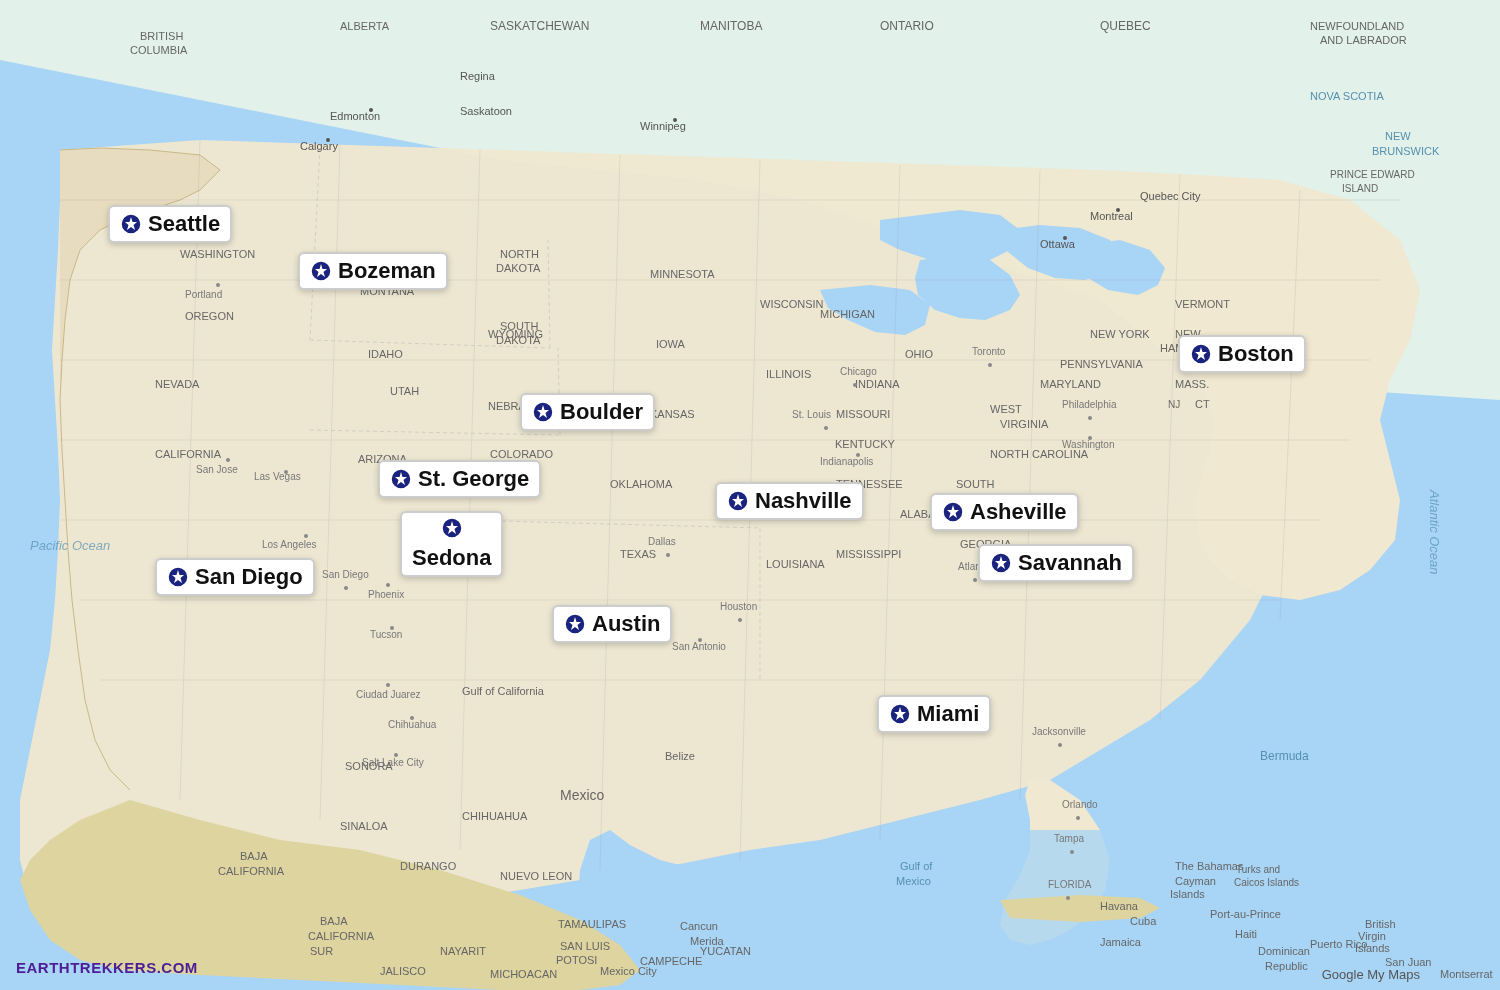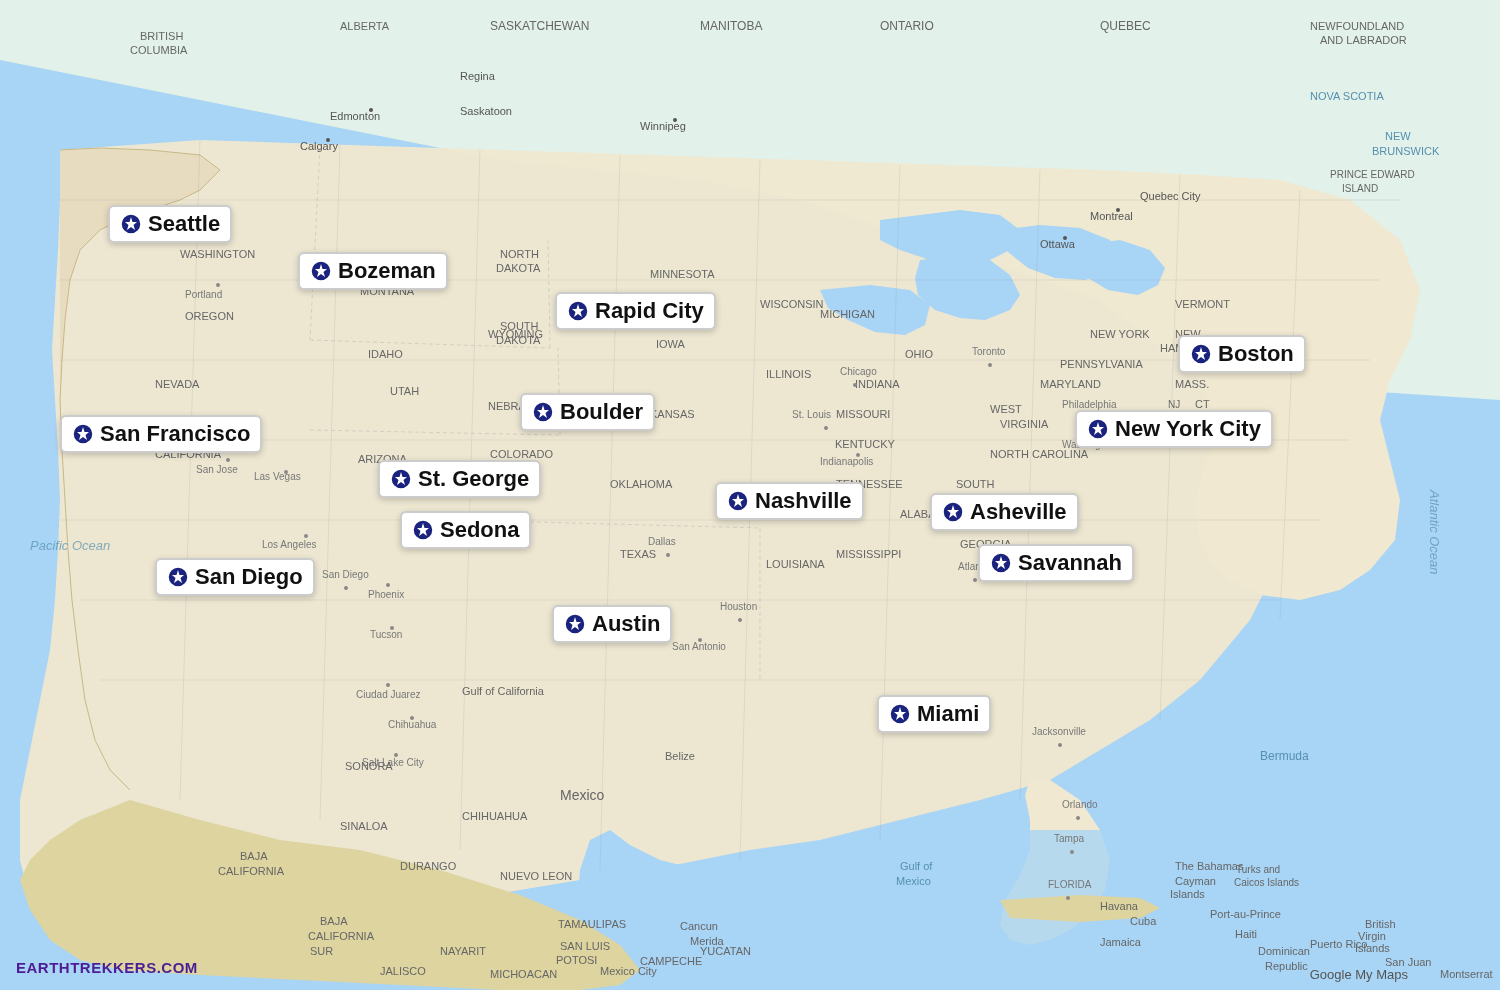--- a/index.html
+++ b/index.html
@@ -44,21 +44,21 @@
       left: 16px;
       font-size: 15px;
       font-weight: bold;
       color: #4c1d95;
       letter-spacing: 0.5px;
     }
 
     .google-logo {
       position: absolute;
       bottom: 8px;
-      right: 92px;
+      right: 80px;
       font-size: 13px;
       color: #555;
     }
   </style>
 </head>
 <body>
 
 <div id="map-container">
 
   <svg id="map-svg" viewBox="0 0 1500 990" xmlns="http://www.w3.org/2000/svg">
@@ -320,63 +320,42 @@
         </svg>
         <span>Seattle</span>
       </div>
       <div class="city-label" style="left: 290px; top: 252px; pointer-events: auto; margin-left: 8px;">
         <svg width="22" height="22" viewBox="0 0 22 22">
           <circle cx="11" cy="11" r="10" fill="#1a237e" stroke="white" stroke-width="1.5"></circle>
           <polygon points="11,4 12.5,9 17,9 13.5,12 15,17 11,14 7,17 8.5,12 5,9 9.5,9" fill="white"></polygon>
         </svg>
         <span>Bozeman</span>
       </div>
-      <div class="city-label" style="left: 555px; top: 292px; pointer-events: auto;">
-        <svg width="22" height="22" viewBox="0 0 22 22">
-          <circle cx="11" cy="11" r="10" fill="#1a237e" stroke="white" stroke-width="1.5"></circle>
-          <polygon points="11,4 12.5,9 17,9 13.5,12 15,17 11,14 7,17 8.5,12 5,9 9.5,9" fill="white"></polygon>
-        </svg>
-        <span>Rapid City</span>
-      </div>
       <div class="city-label" style="left: 1178px; top: 335px; pointer-events: auto;">
         <svg width="22" height="22" viewBox="0 0 22 22">
           <circle cx="11" cy="11" r="10" fill="#1a237e" stroke="white" stroke-width="1.5"></circle>
           <polygon points="11,4 12.5,9 17,9 13.5,12 15,17 11,14 7,17 8.5,12 5,9 9.5,9" fill="white"></polygon>
         </svg>
         <span>Boston</span>
       </div>
-      <div class="city-label" style="left: 60px; top: 415px; pointer-events: auto;">
-        <svg width="22" height="22" viewBox="0 0 22 22">
-          <circle cx="11" cy="11" r="10" fill="#1a237e" stroke="white" stroke-width="1.5"></circle>
-          <polygon points="11,4 12.5,9 17,9 13.5,12 15,17 11,14 7,17 8.5,12 5,9 9.5,9" fill="white"></polygon>
-        </svg>
-        <span>San Francisco</span>
-      </div>
       <div class="city-label" style="left: 520px; top: 393px; pointer-events: auto;">
         <svg width="22" height="22" viewBox="0 0 22 22">
           <circle cx="11" cy="11" r="10" fill="#1a237e" stroke="white" stroke-width="1.5"></circle>
           <polygon points="11,4 12.5,9 17,9 13.5,12 15,17 11,14 7,17 8.5,12 5,9 9.5,9" fill="white"></polygon>
         </svg>
         <span>Boulder</span>
       </div>
-      <div class="city-label" style="left: 1075px; top: 410px; pointer-events: auto;">
-        <svg width="22" height="22" viewBox="0 0 22 22">
-          <circle cx="11" cy="11" r="10" fill="#1a237e" stroke="white" stroke-width="1.5"></circle>
-          <polygon points="11,4 12.5,9 17,9 13.5,12 15,17 11,14 7,17 8.5,12 5,9 9.5,9" fill="white"></polygon>
-        </svg>
-        <span>New York City</span>
-      </div>
       <div class="city-label" style="left: 378px; top: 460px; pointer-events: auto;">
         <svg width="22" height="22" viewBox="0 0 22 22">
           <circle cx="11" cy="11" r="10" fill="#1a237e" stroke="white" stroke-width="1.5"></circle>
           <polygon points="11,4 12.5,9 17,9 13.5,12 15,17 11,14 7,17 8.5,12 5,9 9.5,9" fill="white"></polygon>
         </svg>
         <span>St. George</span>
       </div>
-      <div class="city-label" style="left: 400px; top: 511px; pointer-events: auto;">
+      <div class="city-label" style="left: 400px; top: 511px; pointer-events: auto; flex-direction: column;">
         <svg width="22" height="22" viewBox="0 0 22 22">
           <circle cx="11" cy="11" r="10" fill="#1a237e" stroke="white" stroke-width="1.5"></circle>
           <polygon points="11,4 12.5,9 17,9 13.5,12 15,17 11,14 7,17 8.5,12 5,9 9.5,9" fill="white"></polygon>
         </svg>
         <span>Sedona</span>
       </div>
       <div class="city-label" style="left: 715px; top: 482px; pointer-events: auto;">
         <svg width="22" height="22" viewBox="0 0 22 22">
           <circle cx="11" cy="11" r="10" fill="#1a237e" stroke="white" stroke-width="1.5"></circle>
           <polygon points="11,4 12.5,9 17,9 13.5,12 15,17 11,14 7,17 8.5,12 5,9 9.5,9" fill="white"></polygon>

